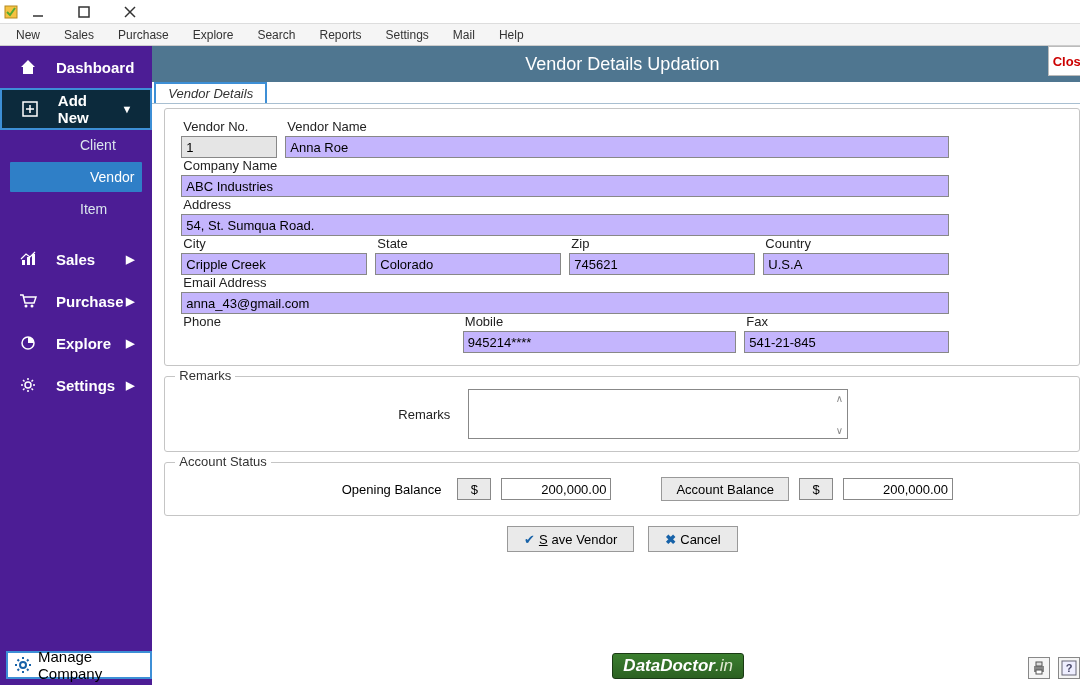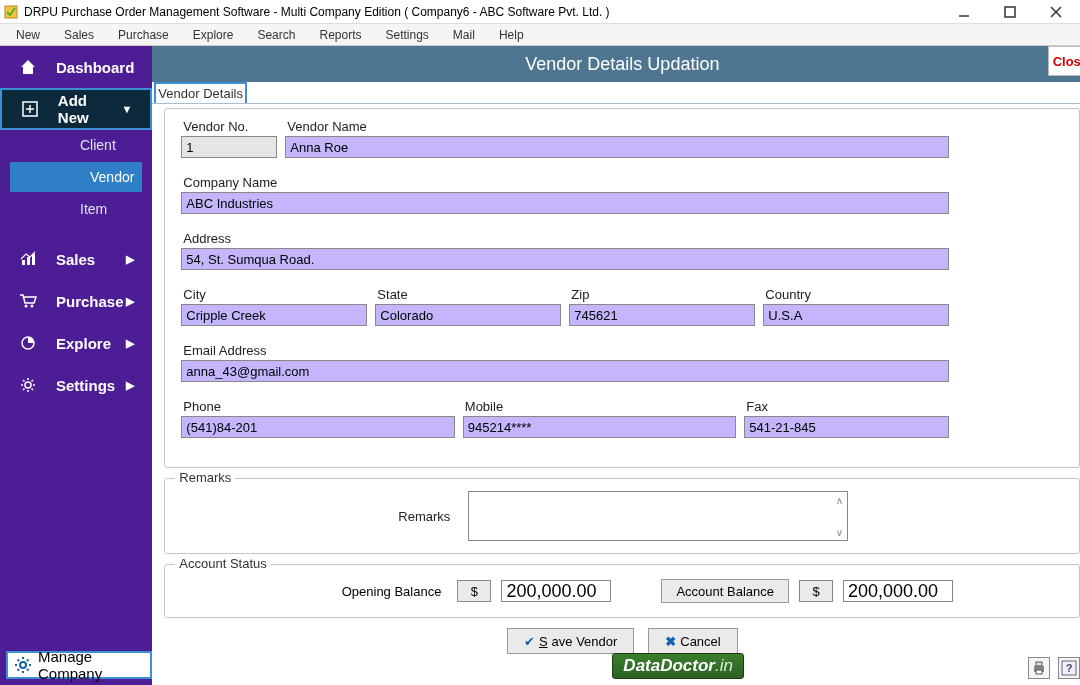--- a/index.html
+++ b/index.html
@@ -25,44 +25,44 @@
 .side-sub.active { background: #2f7fc7; color: #fff; margin: 2px 10px; border-radius: 1px; }
 .side-spacer { flex: 1; }
 .manage-company { position: absolute; bottom: 6px; left: 6px; right: 0; height: 28px; background: #fff; border: 2px solid #3d8fd6; display: flex; align-items: center; padding: 0 6px; color: #000; font-size: 15px; }
 .manage-company .gear { width: 18px; height: 18px; margin-right: 6px; }
 
 .main { flex: 1; background: #fff; display: flex; flex-direction: column; position: relative; }
 .page-header { height: 36px; background: #4f7690; color: #fff; display: flex; align-items: center; justify-content: center; font-size: 18px; font-weight: 400; position: relative; }
 .close-btn { position: absolute; right: 0; top: 0; height: 30px; width: 44px; background: #fff; border: 1px solid #bbb; color: #c00; font-size: 13px; font-weight: 600; display: flex; align-items: center; justify-content: center; }
 
 .tab-strip { height: 22px; display: flex; align-items: flex-end; padding-left: 2px; border-bottom: 1px solid #a8bfd1; }
-.tab { height: 21px; padding: 0 2px; font-size: 13px; background: #fff; border: 2px solid #3d8fd6; border-bottom: none; display: flex; align-items: center; color: #333; }
+.tab { height: 21px; padding: 0 12px; font-size: 13px; background: #fff; border: 2px solid #3d8fd6; border-bottom: none; display: flex; align-items: center; color: #333; font-style: italic; }
 
 .form-area { flex: 1; padding: 4px 12px 0 12px; overflow: hidden; position: relative; }
 
 .fieldset { border: 1px solid #c5c5c5; border-radius: 3px; margin-bottom: 10px; position: relative; padding: 10px 14px; }
 .fieldset .legend { position: absolute; top: -9px; left: 10px; background: #fff; padding: 0 4px; font-size: 13px; color: #333; }
 
-.row { display: flex; gap: 8px; margin-bottom: 17px; }
+.row { display: flex; gap: 8px; margin-bottom: 0; }
 .field-group { display: flex; flex-direction: column; }
 .label { font-size: 13px; color: #222; margin-bottom: 2px; padding-left: 2px; }
 .input { height: 22px; border: 1px solid #888; font-size: 13px; padding: 0 4px; background: #c4b5fd; color: #000; }
 .input.ro { background: #e5e5e5; }
 
 .remarks-row { display: flex; align-items: center; justify-content: center; }
 .remarks-row .label { margin: 0 18px 0 0; }
 .remarks-box { width: 380px; height: 50px; border: 1px solid #888; position: relative; }
 .remarks-box .scroll-up, .remarks-box .scroll-down { position: absolute; right: 2px; width: 12px; height: 12px; font-size: 10px; color: #888; display: flex; align-items: center; justify-content: center; }
 .remarks-box .scroll-up { top: 2px; }
 .remarks-box .scroll-down { bottom: 2px; }
 
 .acct-row { display: flex; align-items: center; gap: 8px; padding: 4px 0; }
 .acct-label { font-size: 13px; margin-right: 6px; }
 .curr-box { width: 34px; height: 22px; border: 1px solid #888; background: #eaeaea; display: flex; align-items: center; justify-content: center; font-size: 13px; }
-.num-box { width: 110px; height: 22px; border: 1px solid #888; padding: 0 4px; font-size: 18px; }
+.num-box { width: 110px; height: 22px; border: 1px solid #888; text-align: right; padding: 0 4px; font-size: 13px; }
 .acct-btn { height: 24px; padding: 0 14px; background: #eaeaea; border: 1px solid #999; font-size: 13px; }
 
 .action-row { display: flex; justify-content: center; gap: 14px; margin-top: 8px; }
 .action-btn { height: 26px; padding: 0 16px; background: #eaeaea; border: 1px solid #999; font-size: 13px; display: flex; align-items: center; gap: 4px; }
 .action-btn .ico { font-size: 13px; }
 .action-btn.save .ico { color: #1762a8; }
 .action-btn.cancel .ico { color: #1762a8; font-weight: bold; }
 
 .footer-logo { position: absolute; bottom: 6px; left: 50%; transform: translateX(-10px); background: linear-gradient(#3b7f2f, #2c6122); border: 1px solid #1a3a14; color: #fff; font-size: 17px; font-style: italic; font-weight: bold; padding: 2px 10px; border-radius: 3px; display: flex; align-items: flex-end; }
 .footer-logo .in { color: #dfe9d0; font-weight: normal; }
@@ -74,21 +74,20 @@
 </head>
 <body>
 
 <div class="title-bar">
   <span class="app-icon">
     <svg width="14" height="14" viewBox="0 0 14 14">
         <rect x="1" y="1" width="12" height="12" fill="#f5c242" stroke="#b58a1f"></rect>
         <path d="M3 7 L6 10 L11 3" stroke="#5a3" stroke-width="2" fill="none"></path>
       </svg>
   </span>
-  <span class="title">DRPU Purchase Order Management Software - Multi Company Edition ( Company6 - ABC Software Pvt. Ltd. )</span>
   <div class="win-btns">
     <div class="win-btn">
       <svg width="12" height="12">
           <line x1="1" y1="10" x2="11" y2="10" stroke="#333" stroke-width="1.5"></line>
         </svg>
     </div>
     <div class="win-btn">
       <svg width="12" height="12">
           <rect x="1" y="1" width="10" height="10" fill="none" stroke="#333" stroke-width="1.5"></rect>
         </svg>
@@ -251,21 +250,20 @@
         </div>
         <div class="row">
             <div class="field-group" style="flex:1">
           <span class="label">Email Address</span>
           <input class="input" value="anna_43@gmail.com" style="">
         </div>
           </div>
         <div class="row">
           <div class="field-group" style="flex:1">
               <span class="label">Phone</span>
-              <input class="input" value="(541)84-201" style="">
             </div>
           <div class="field-group" style="flex:1">
               <span class="label">Mobile</span>
               <input class="input" value="945214****" style="">
             </div>
           <div class="field-group" style="flex:0.75">
               <span class="label">Fax</span>
               <input class="input" value="541-21-845" style="">
             </div>
         </div>

